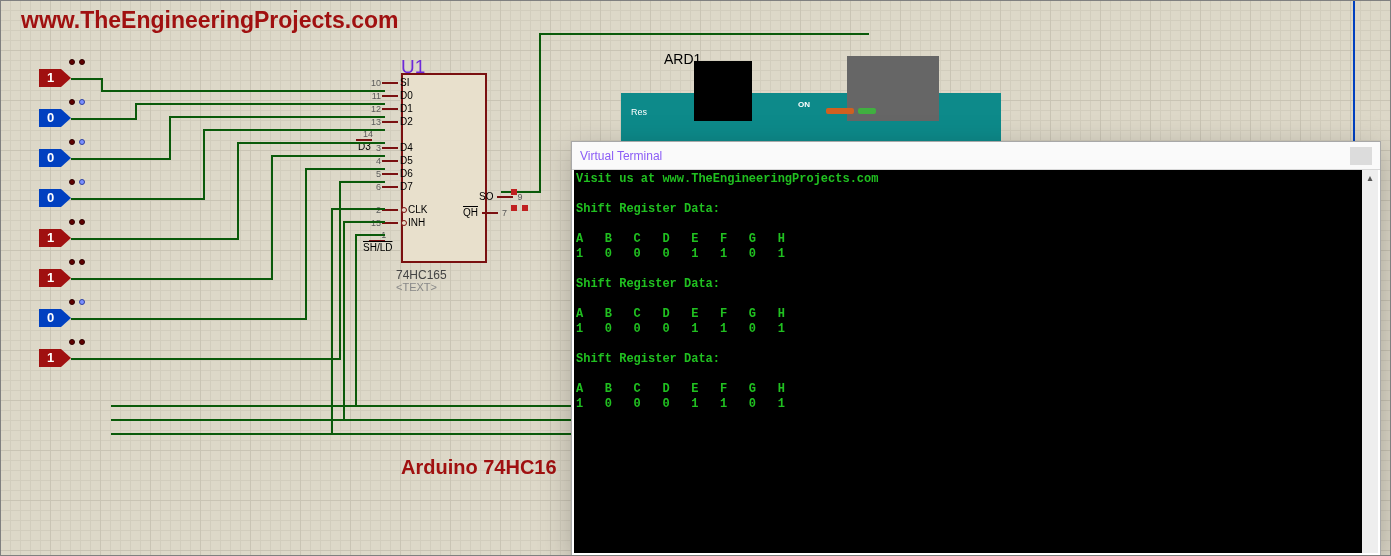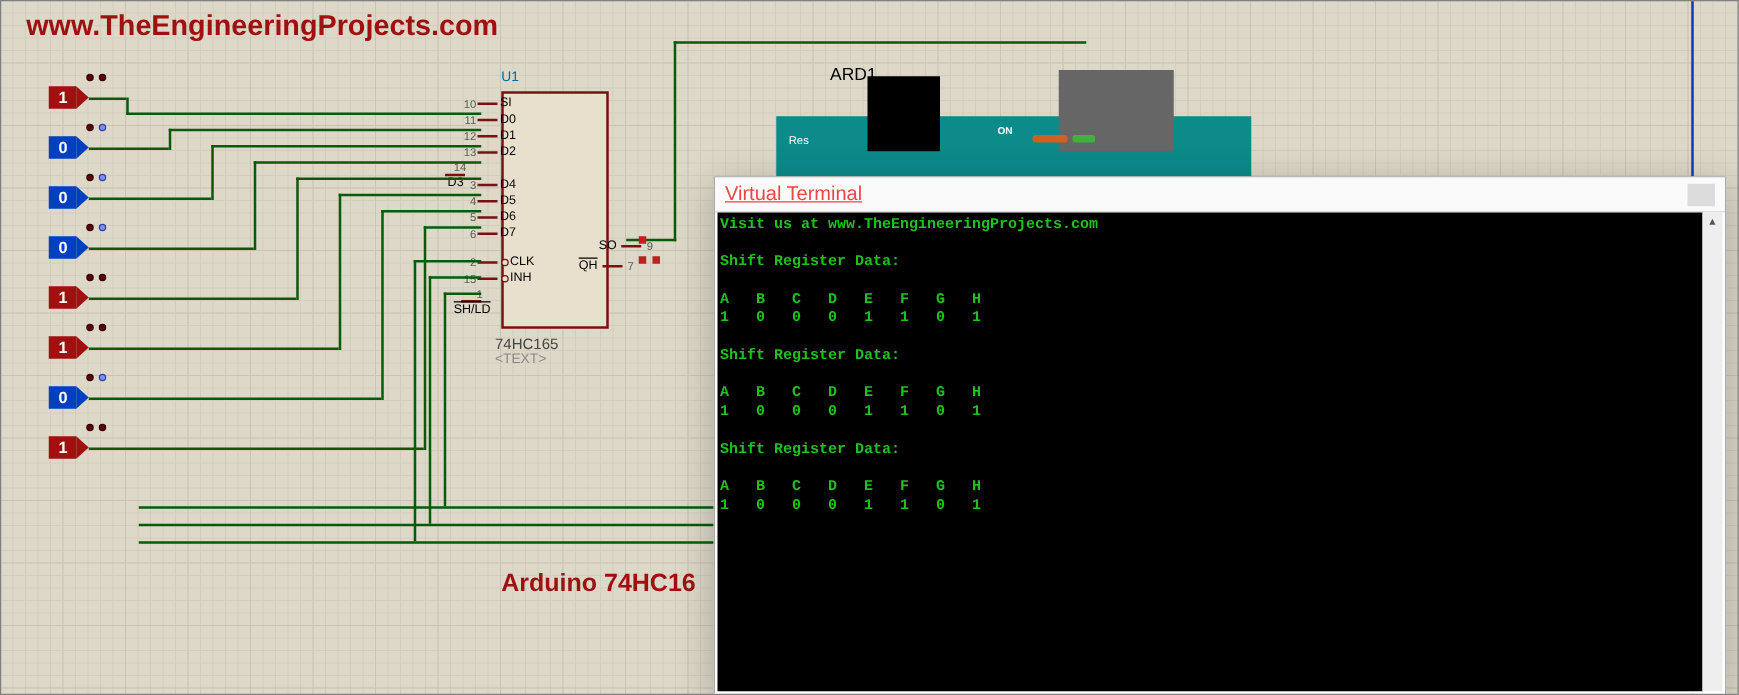--- a/index.html
+++ b/index.html
@@ -85,22 +85,22 @@
     top: 72px;
     width: 86px;
     height: 190px;
     background: #e8e0cc;
     border: 2px solid #7a1010;
   }
   .chip-ref {
     position: absolute;
     left: 400px;
     top: 55px;
-    font-size: 11px;
-    color: #0369a1;
+    font-size: 19px;
+    color: #6d28d9;
   }
   .chip-part {
     position: absolute;
     left: 395px;
     top: 267px;
     font-size: 12px;
     color: #444;
   }
   .chip-text {
     position: absolute;
@@ -180,21 +180,21 @@
   }
   .term-titlebar {
     height: 28px;
     background: #fafafa;
     border-bottom: 1px solid #d8d8d8;
     display: flex;
     align-items: center;
     padding: 0 8px;
     justify-content: space-between;
   }
-  .term-title { font-size: 16px; color: #ef4444; text-decoration: underline; }
+  .term-title { font-size: 12px; color: #8b5cf6; }
   .term-close { width: 22px; height: 18px; background: #dcdcdc; }
   .term-body {
     position: absolute;
     top: 28px; left: 2px; right: 18px; bottom: 2px;
     background: #000;
     color: #20c020;
     font-family: "Courier New", monospace;
     font-size: 12px;
     font-weight: bold;
     padding: 2px 2px;

